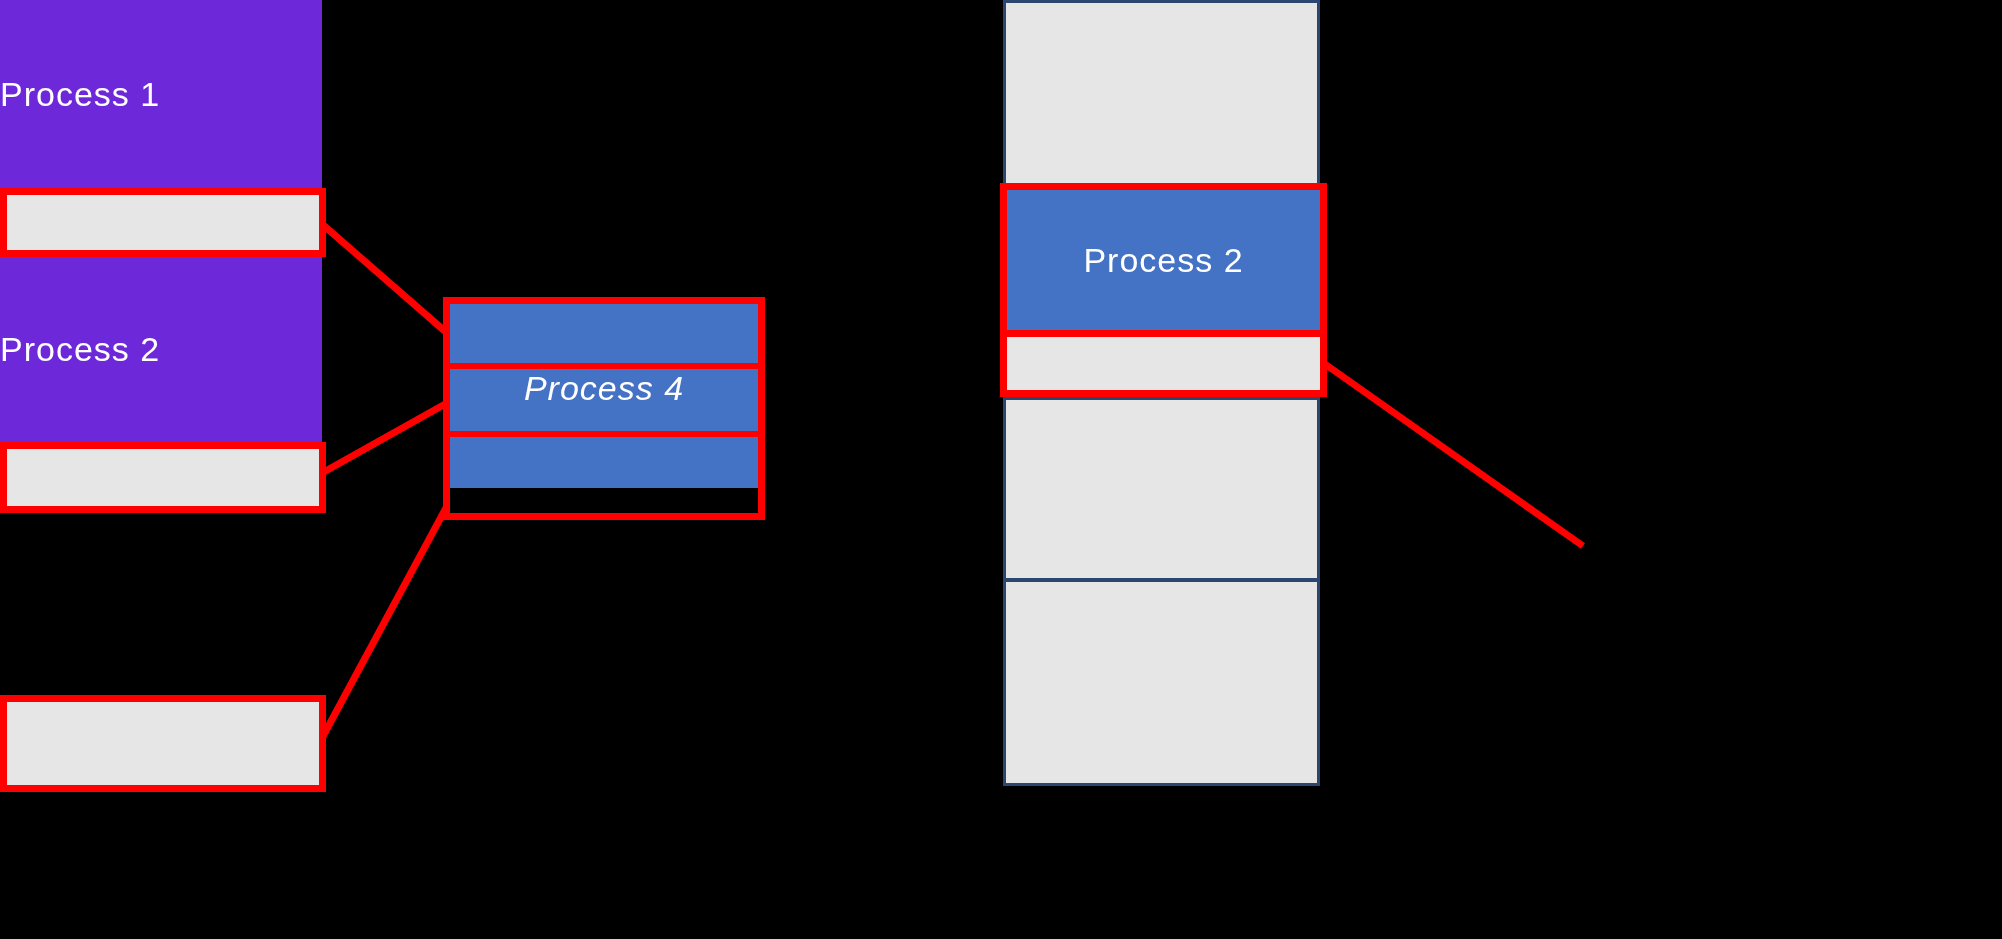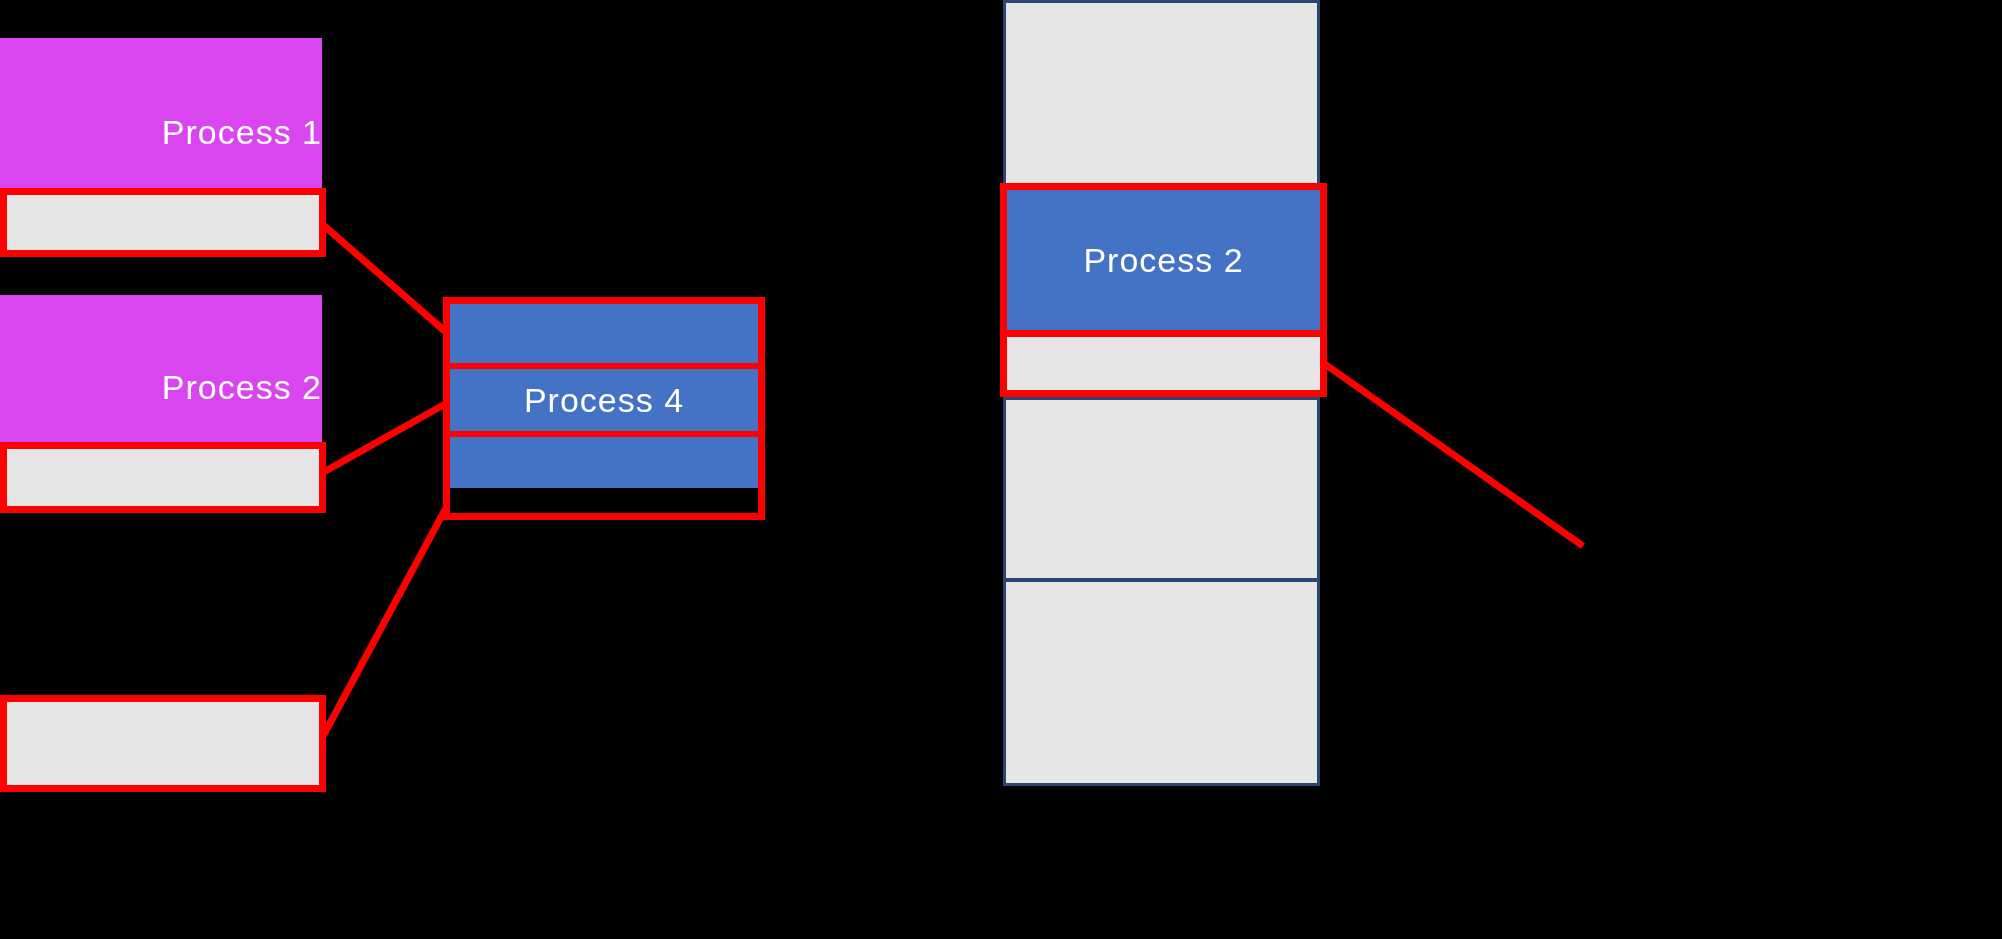--- a/index.html
+++ b/index.html
@@ -17,22 +17,22 @@
     font-size:34px;
     font-weight:400;
     letter-spacing:1px;
     user-select:none;
     white-space:nowrap;
   }
 
   
   .proc{
     position:absolute;
-    background:#d946ef;
-    display:flex;align-items:center;justify-content:flex-end;margin-top:38px;
+    background:#6d28d9;
+    display:flex;align-items:center;justify-content:flex-start;
   }
   .p1{left:0;top:0;width:322px;height:188px;}
   .p2{left:0;top:257px;width:322px;height:185px;}
   .p3{left:0;top:513px;width:322px;height:182px;}
 
   .frag{
     position:absolute;
     background:#E7E6E6;
     border:7px solid #FF0000;
   }
@@ -41,21 +41,21 @@
   .f3{left:0;top:695px;width:326px;height:97px;}
 
   
   .p4box{
     position:absolute;
     left:443px;top:297px;width:322px;height:223px;
     border:7px solid #FF0000;
     background:#000000;
     display:flex;flex-direction:column;
   }
-  .p4strip{background:#4472C4;width:100%;display:flex;align-items:center;justify-content:center;}
+  .p4strip{background:#4472C4;width:100%;display:flex;align-items:flex-start;justify-content:center;font-style:italic;}
   .p4s1{height:59px;}
   .p4s2{height:62px;}
   .p4s3{height:51px;}
   .p4div{height:6px;background:#FF0000;width:100%;}
 
   
   .gblock{
     position:absolute;
     background:#E7E6E6;
     border:3px solid #2B4671;

